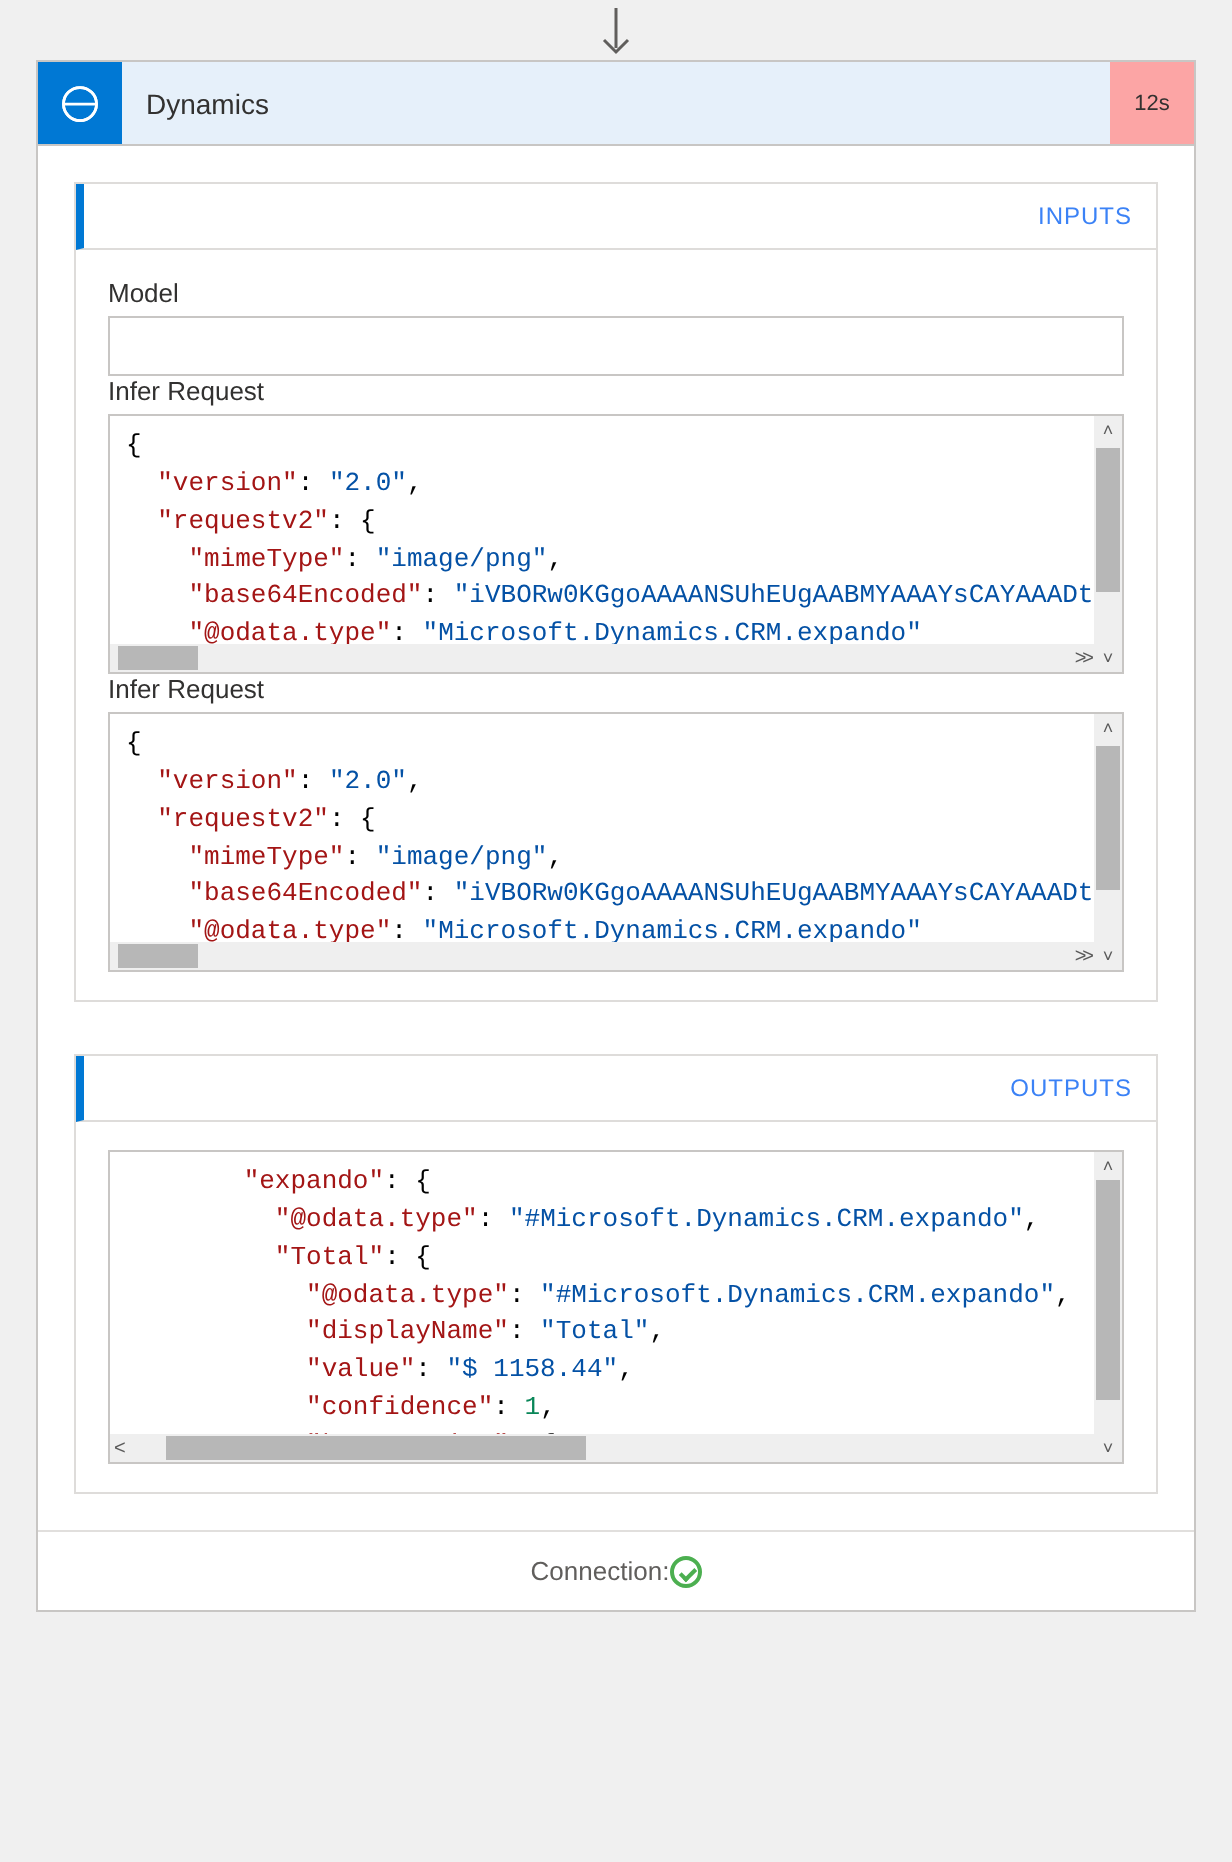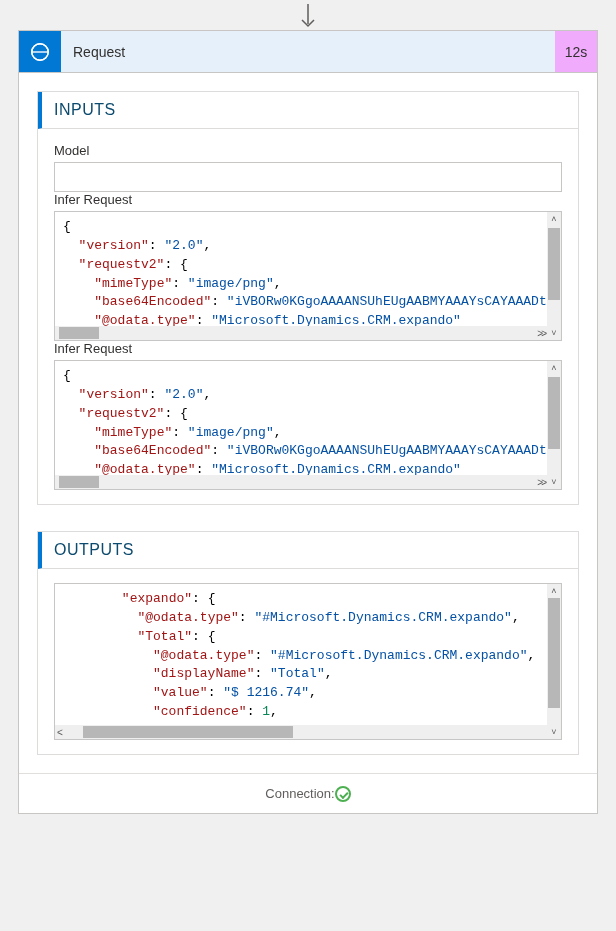--- a/index.html
+++ b/index.html
@@ -42,45 +42,46 @@
   }
   .header-title {
     flex: 1;
     display: flex;
     align-items: center;
     padding-left: 12px;
     font-size: 14px;
     color: #323130;
   }
   .header-time {
-    background: #f0abfc;
+    background: #fca5a5;
     min-width: 42px;
     padding: 0 8px;
     display: flex;
     align-items: center;
     justify-content: center;
-    font-size: 14px;
+    font-size: 11px;
     color: #323130;
   }
   .card-body {
     padding: 18px 18px 14px 18px;
     display: flex;
     flex-direction: column;
     gap: 26px;
   }
   .section {
     border: 1px solid #dedcda;
   }
   .section-header {
     padding: 9px 12px;
-    font-size: 16px;
+    font-size: 12px;
     letter-spacing: .5px;
-    color: #0c4a6e;
+    color: #3b82f6;
     border-left: 4px solid #0078d4;
     border-bottom: 1px solid #dedcda;
+    text-align: right;
   }
   .section-body {
     padding: 14px 16px;
     display: flex;
     flex-direction: column;
   }
   .field-label {
     font-size: 13px;
     color: #323130;
     margin-bottom: 4px;
@@ -197,21 +198,21 @@
 
   <div class="card-header">
     <div class="header-iconbox">
       <svg width="22" height="22" viewBox="0 0 24 24" fill="none" stroke="#ffffff" stroke-width="1.5">
         <circle cx="12" cy="12" r="9"></circle>
         <path d="M12 3 A9 9 0 0 1 12 21"></path>
         <path d="M12 3 A9 9 0 0 0 12 21"></path>
         <line x1="3" y1="12" x2="21" y2="12"></line>
       </svg>
     </div>
-    <div class="header-title">Request</div>
+    <div class="header-title">Dynamics</div>
     <div class="header-time">12s</div>
   </div>
 
   <div class="card-body">
 
     <div class="section">
       <div class="section-header">INPUTS</div>
       <div class="section-body">
 
         <div>
@@ -271,21 +272,21 @@
     <div class="section">
       <div class="section-header">OUTPUTS</div>
       <div class="section-body">
         <div>
           <div class="code-wrap">
             <div class="code-scroll out">      <span class="k">"<span>expando</span>"</span><span class="p">: {</span>
         <span class="k">"@odata.type"</span><span class="p">: </span><span class="s">"<span>#Microsoft.Dynamics.CRM.expando</span>"</span><span class="p">,</span>
         <span class="k">"<span>Total</span>"</span><span class="p">: {</span>
           <span class="k">"@odata.type"</span><span class="p">: </span><span class="s">"<span>#Microsoft.Dynamics.CRM.expando</span>"</span><span class="p">,</span>
           <span class="k">"displayName"</span><span class="p">: </span><span class="s">"<span>Total</span>"</span><span class="p">,</span>
-          <span class="k">"value"</span><span class="p">: </span><span class="s">"<span>$ 1216.74</span>"</span><span class="p">,</span>
+          <span class="k">"value"</span><span class="p">: </span><span class="s">"<span>$ 1158.44</span>"</span><span class="p">,</span>
           <span class="k">"confidence"</span><span class="p">: </span><span class="n"><span>1</span></span><span class="p">,</span>
           <span class="k">"<span>keyLocation</span>"</span><span class="p">: {</span>
 </div>
             <div class="vbar out">
               <div class="arrow-up">˄</div>
                 <div class="thumb"></div>
                 <div class="arrow-down">˅</div>
             </div>
             <div class="hbar out">
               <div class="chev-left">&lt;</div>

